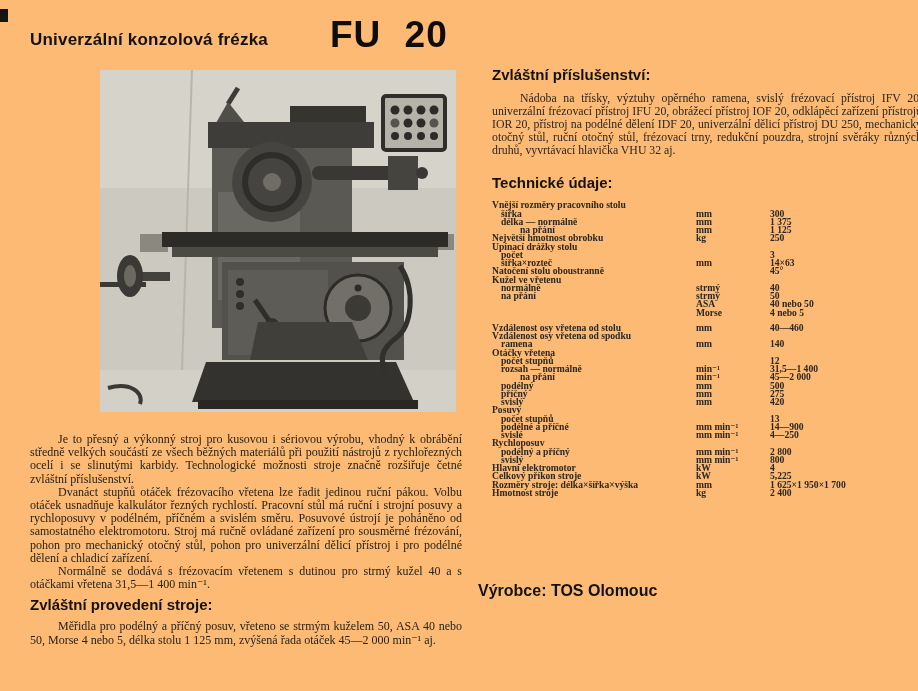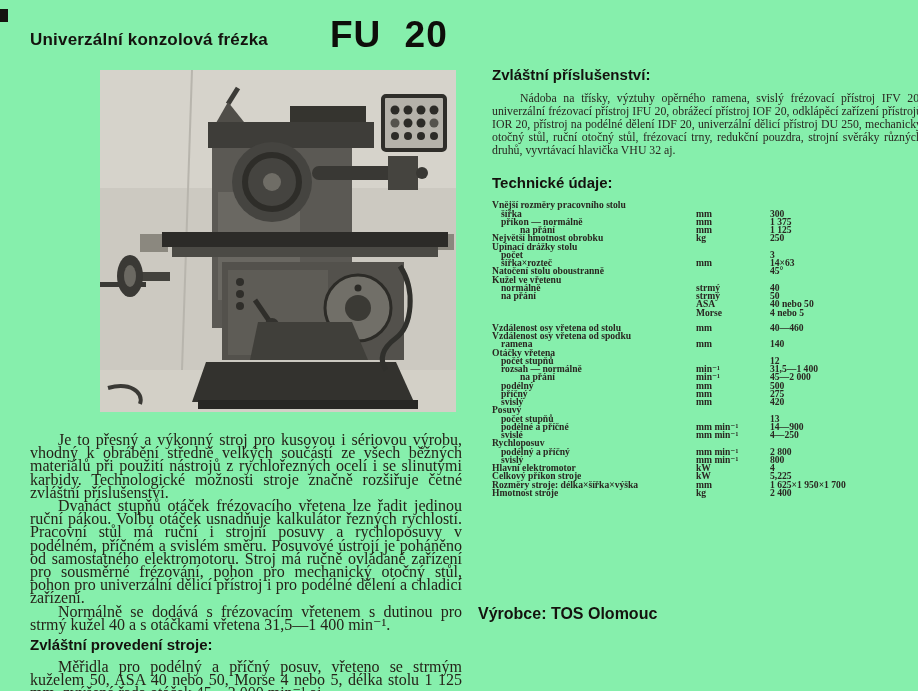--- a/index.html
+++ b/index.html
@@ -1,46 +1,46 @@
 <!DOCTYPE html>
 <html><head>
 <meta charset="utf-8">
 <style>
   html,body{margin:0;padding:0;background:#e8e6e1;}
-  .page{position:relative;width:918px;height:691px;background:#86efac;overflow:hidden;
+  .page{position:relative;width:918px;height:691px;background:#fdba74;overflow:hidden;
         font-family:"Liberation Serif","DejaVu Serif",serif;color:#25221d;}
   
   .reg-mark{position:absolute;left:0;top:9px;width:8px;height:13px;background:#15130f;}
   
   .kicker{position:absolute;left:30px;top:30px;font-family:"Liberation Sans","DejaVu Sans",sans-serif;
           font-weight:bold;font-size:17px;letter-spacing:.2px;color:#14120e;}
   .model{position:absolute;left:330px;top:14px;font-family:"Liberation Sans","DejaVu Sans",sans-serif;
          font-weight:bold;font-size:37px;letter-spacing:1px;word-spacing:12px;color:#0e0d0a;}
   
   .photo{position:absolute;left:100px;top:70px;width:356px;height:342px;}
   
   .left-col{position:absolute;left:30px;top:433px;width:432px;}
-  .left-col p{margin:0;text-align:justify;text-indent:28px;font-size:16px;line-height:13.2px;color:#262319;}
+  .left-col p{margin:0;text-align:justify;text-indent:28px;font-size:12px;line-height:13.2px;color:#262319;}
   .subhead{font-family:"Liberation Sans","DejaVu Sans",sans-serif;font-weight:bold;font-size:15px;
            color:#14120e;margin:0;}
   .left-col .subhead{margin-top:5px;margin-bottom:7px;}
   
   .right-col{position:absolute;left:478px;top:66px;width:430px;margin-left:14px;}
   .right-col .acc-text{margin:9px 0 0 0;text-align:justify;text-indent:28px;font-size:11.8px;
                        line-height:13.1px;font-weight:normal;color:#2a2620;}
   .right-col .tech-head{margin-top:17px;}
   .spec-table{margin-top:10px;position:relative;}
   .spec-row{position:relative;height:8.25px;font-size:9.6px;line-height:8.5px;font-weight:bold;color:#2a2721;white-space:nowrap;}
   .spec-row.gap{margin-top:7px;}
   .spec-row .sl{position:absolute;left:0;}
   .spec-row.i1 .sl{left:9px;}
   .spec-row.i2 .sl{left:28px;}
   .spec-row .su{position:absolute;left:204px;}
   .spec-row .sv{position:absolute;left:278px;}
-  .manufacturer{position:absolute;left:478px;top:605px;font-family:"Liberation Sans","DejaVu Sans",sans-serif;
+  .manufacturer{position:absolute;left:478px;top:582px;font-family:"Liberation Sans","DejaVu Sans",sans-serif;
                 font-weight:bold;font-size:16px;color:#14120e;}
 </style>
 </head>
 <body>
 
 <div class="page">
 
   <div class="reg-mark"></div>
 
   <div class="kicker">Univerzální konzolová frézka</div>
@@ -144,21 +144,21 @@
           <span class="sl">Vnější rozměry pracovního stolu</span>
           <span class="su"></span>
           <span class="sv"></span>
         </div>
         <div class="spec-row i1">
           <span class="sl">šířka</span>
           <span class="su">mm</span>
           <span class="sv">300</span>
         </div>
         <div class="spec-row i1">
-          <span class="sl">příkon — normálně</span>
+          <span class="sl">délka — normálně</span>
           <span class="su">mm</span>
           <span class="sv">1 375</span>
         </div>
         <div class="spec-row i2">
           <span class="sl">na přání</span>
           <span class="su">mm</span>
           <span class="sv">1 125</span>
         </div>
         <div class="spec-row i0">
           <span class="sl">Největší hmotnost obrobku</span>

